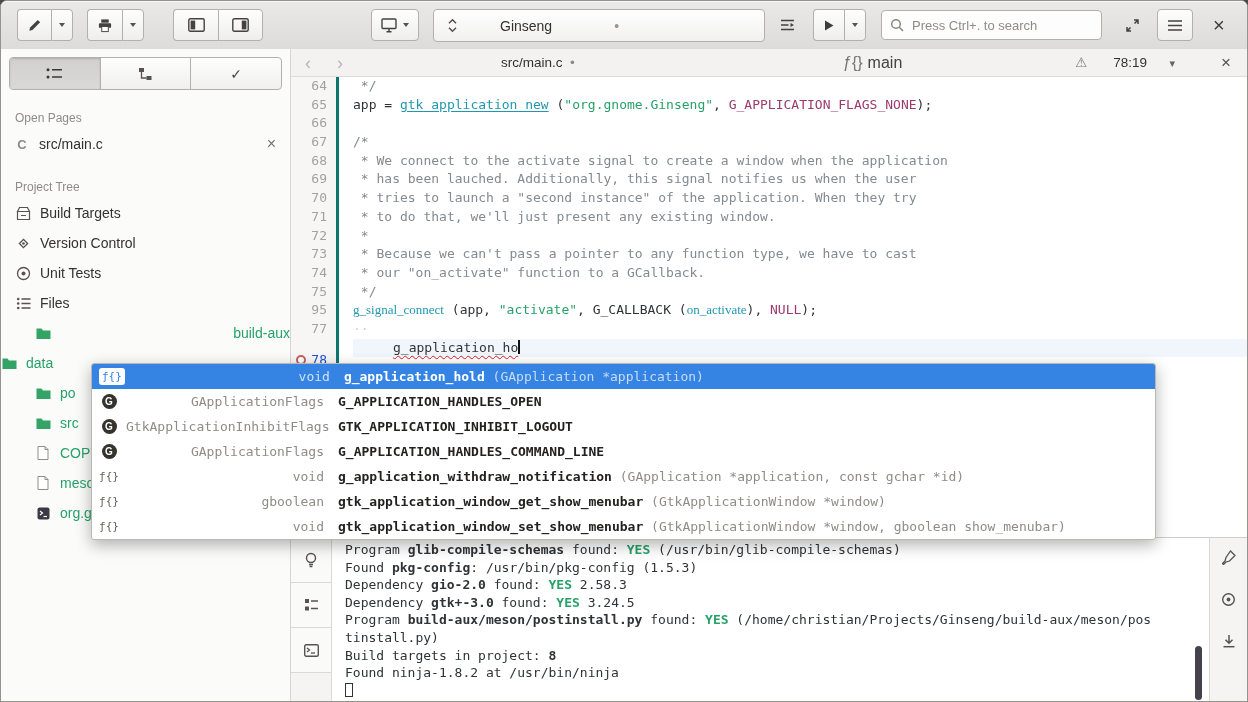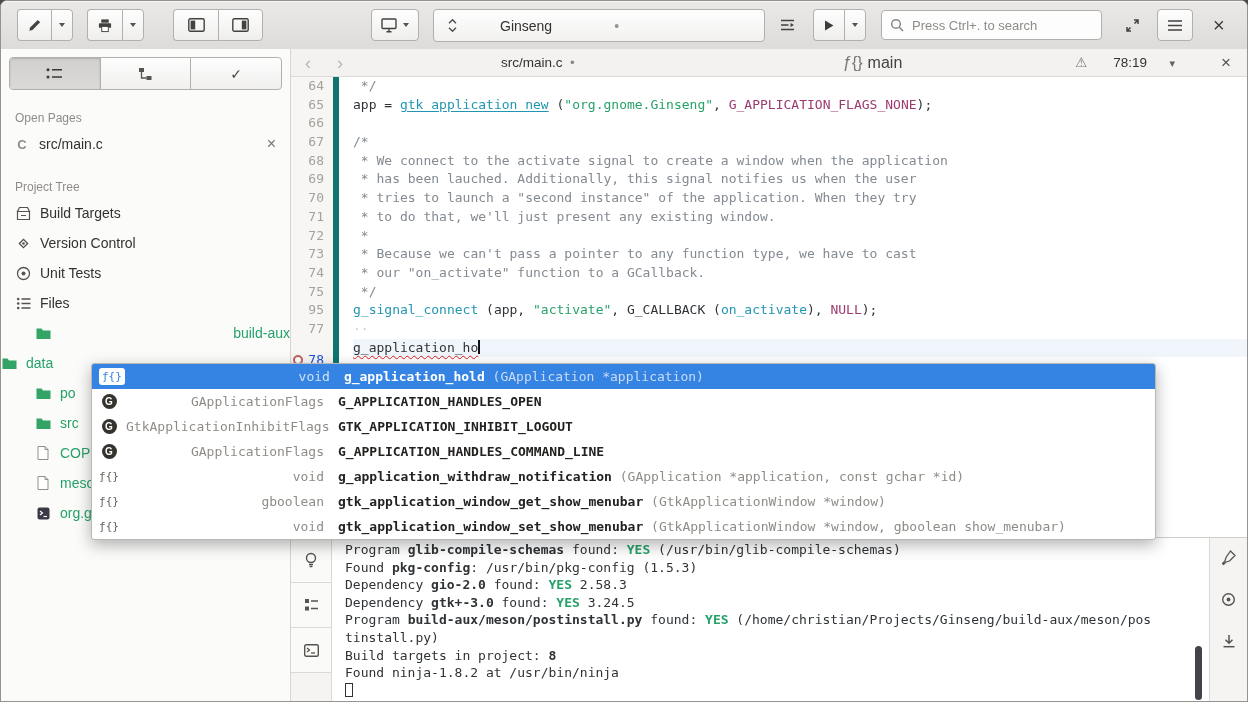--- a/index.html
+++ b/index.html
@@ -67,32 +67,32 @@
   .fx { color:#77756f; margin-right:5px; }
   .warn { right:160px; color:#77756f; }
   .pos { right:100px; }
   .tchev { right:72px; color:#66635e; font-size:11px; }
   .tclose { right:16px; color:#55524e; font-size:17px; }
 
   
   .editor { position:absolute; left:290px; right:0; top:76px; height:460px; background:#fff;
             font-family:"DejaVu Sans Mono","Liberation Mono",monospace; font-size:13px; }
   .gutter { position:absolute; left:0; top:0; bottom:0; width:48px; background:#f7f6f5;
-            border-right:6px solid #0f766e; color:#a5a19b; }
+            border-right:3px solid #0f766e; color:#a5a19b; }
   .gl { height:18.7px; line-height:18.7px; display:flex; justify-content:flex-end; align-items:center;
         gap:5px; padding-right:9px; }
   .glc { color:#1d4ed8;margin-top:12px; }
   .diag { width:10px; height:10px; border-radius:50%; border:2.5px solid #c0625e; background:#fff; }
   .code { position:absolute; left:48px; right:0; top:0; bottom:0; padding-left:14px; overflow:hidden; }
   .cl { height:18.7px; line-height:18.7px; white-space:pre; }
-  .cur { background:rgba(53,132,228,0.07); }
+  .cur { background:rgba(53,132,228,0.07);padding-left:40px; }
   .c-p   { color:#2f3336; }
   .c-com { color:var(--comment); }
   .c-str { color:var(--string); }
-  .c-fn  { color:var(--func); }
+  .c-fn  { color:var(--func);font-family:Liberation Serif, serif; }
   .c-fnu { color:var(--func); text-decoration:underline; text-underline-offset:2px; }
   .c-mac { color:var(--constant); }
   .c-ws  { color:#cdc9c4; }
   .c-err { color:#2f3336; text-decoration:underline wavy var(--error); text-decoration-thickness:1px;
            text-underline-offset:3px; }
   .caret { display:inline-block; width:1.5px; height:14px; background:#111; vertical-align:-2px; }
 
   
   .popup { position:absolute; left:90px; top:362px; width:1065px; height:177px; background:#fff;
            border:1px solid #bbb8b4; border-radius:3px; box-shadow:0 5px 16px rgba(0,0,0,.3);

